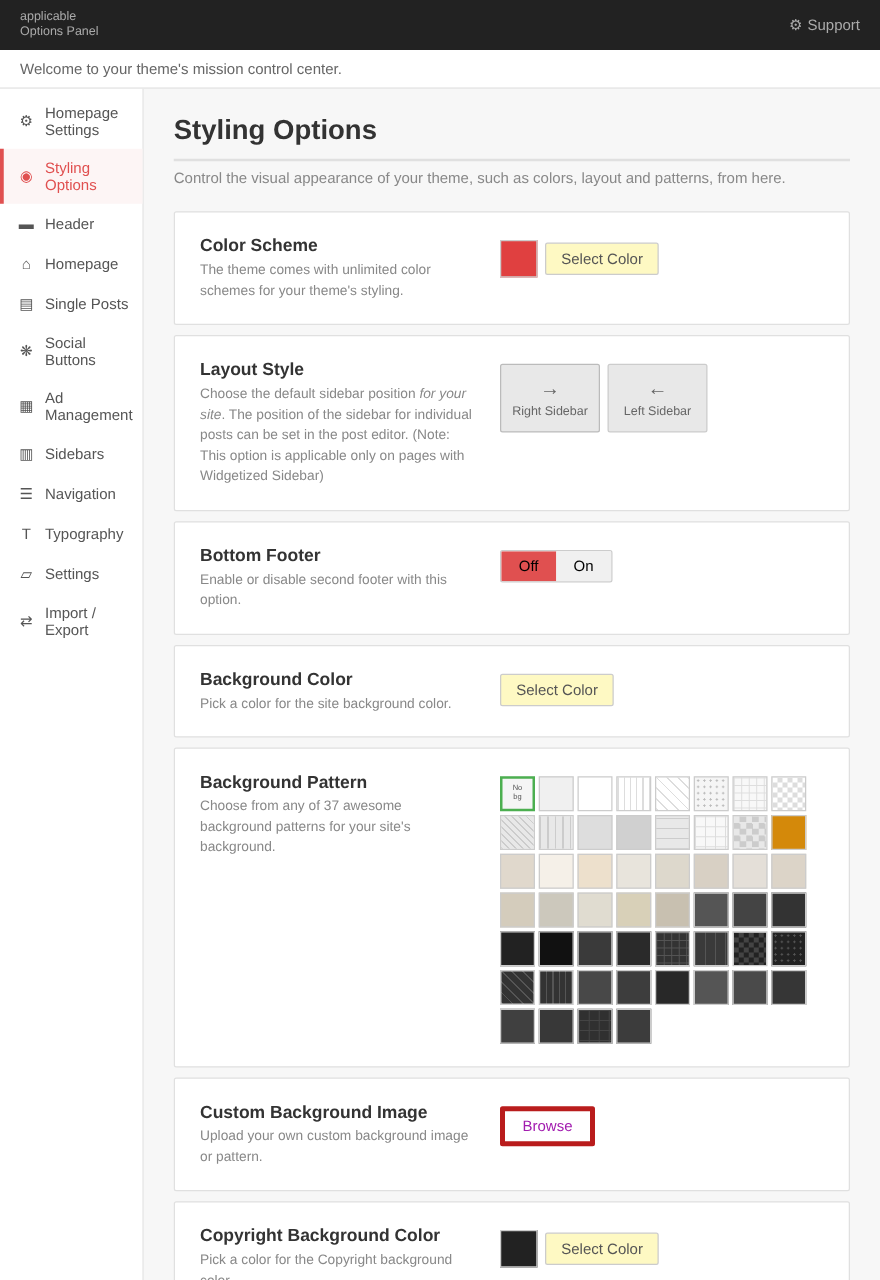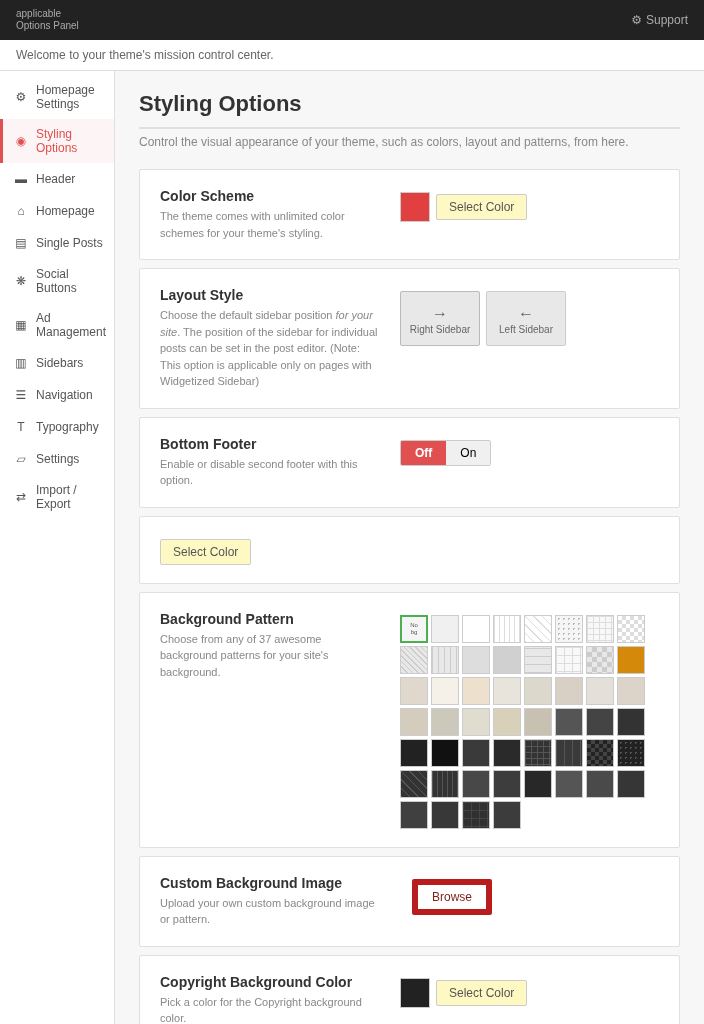--- a/index.html
+++ b/index.html
@@ -40,21 +40,21 @@
     .color-swatch { width: 30px; height: 30px; background: #e04040; border: 1px solid #ccc; display: inline-block; vertical-align: middle; }
     .select-color-btn { background: #fef9c3; border: 1px solid #ccc; padding: 5px 12px; font-size: 12px; cursor: pointer; color: #555; border-radius: 2px; }
 
     
     .layout-btn { width: 80px; height: 55px; border: 1px solid #ccc; background: #e8e8e8; cursor: pointer; display: flex; align-items: center; justify-content: center; flex-direction: column; font-size: 10px; color: #666; gap: 3px; border-radius: 2px; }
     .layout-btn.active { background: #e8e8e8; border-color: #bbb; }
 
     
     .toggle-group { display: flex; border: 1px solid #ccc; border-radius: 2px; overflow: hidden; }
     .toggle-btn { padding: 5px 14px; font-size: 12px; cursor: pointer; background: #f0f0f0; border: none; }
-    .toggle-btn.off-active { background: #e05050; color: #ffffff; font-weight: bold; }
+    .toggle-btn.off-active { background: #e05050; color: #000000; }
 
     
     .pattern-grid { display: flex; flex-wrap: wrap; gap: 3px; max-width: 380px; }
     .pattern-cell { width: 28px; height: 28px; border: 1px solid #ccc; cursor: pointer; display: flex; align-items: center; justify-content: center; font-size: 8px; flex-shrink: 0; }
     .pattern-cell.selected { border: 2px solid #4CAF50; }
     .pattern-cell.p-none { background: #f5f5f5; color: #555; font-size: 7px; text-align: center; }
     .pattern-cell.p-light { background: #f0f0f0; }
     .pattern-cell.p-white { background: #fff; }
     .pattern-cell.p-lines-v { background: repeating-linear-gradient(90deg, #ddd 0, #ddd 1px, #fff 1px, #fff 5px); }
     .pattern-cell.p-diagonal { background: repeating-linear-gradient(45deg, #ddd 0, #ddd 1px, #fff 1px, #fff 6px); }
@@ -68,21 +68,21 @@
     .pattern-cell.p-dark2 { background: #444; }
     .pattern-cell.p-dark3 { background: #333; }
     .pattern-cell.p-dark4 { background: #222; }
     .pattern-cell.p-black { background: #111; }
     .pattern-cell.p-charcoal { background: #3a3a3a; }
     .pattern-cell.p-dgrid { background-color: #333; background-image: linear-gradient(#555 1px, transparent 1px), linear-gradient(90deg, #555 1px, transparent 1px); background-size: 6px 6px; }
     .pattern-cell.p-dlines { background: repeating-linear-gradient(45deg, #555 0, #555 1px, #333 1px, #333 6px); }
     .pattern-cell.p-orange { background: #d4890a; }
 
     
-    .browse-btn { background: #fff; border: 6px solid #b91c1c; padding: 5px 14px; font-size: 12px; cursor: pointer; color: #7f1d1d; border-radius: 2px; margin-left: 12px; }
+    .browse-btn { background: #fff; border: 4px solid #b91c1c; padding: 5px 14px; font-size: 12px; cursor: pointer; color: #a21caf; border-radius: 2px; }
 
     
     .dark-swatch { width: 30px; height: 30px; background: #222; border: 1px solid #ccc; display: inline-block; vertical-align: middle; }
 
     em { font-style: italic; }
   </style>
 </head>
 <body>
 
 <div id="topbar">
@@ -199,20 +199,24 @@
           <div class="toggle-group">
             <button class="toggle-btn off-active">Off</button>
             <button class="toggle-btn">On</button>
           </div>
         </div>
       </div>
     </div>
 
     <div class="section">
       <div class="section-row">
+        <div class="section-left">
+          <div class="section-title">Background Color</div>
+          <div class="section-desc">Pick a color for the site background color.</div>
+        </div>
         <div class="section-right" style="align-items:center; gap:6px;">
           <button class="select-color-btn">Select Color</button>
         </div>
       </div>
     </div>
 
     <div class="section">
       <div class="section-row" style="align-items:flex-start;">
         <div class="section-left">
           <div class="section-title">Background Pattern</div>

